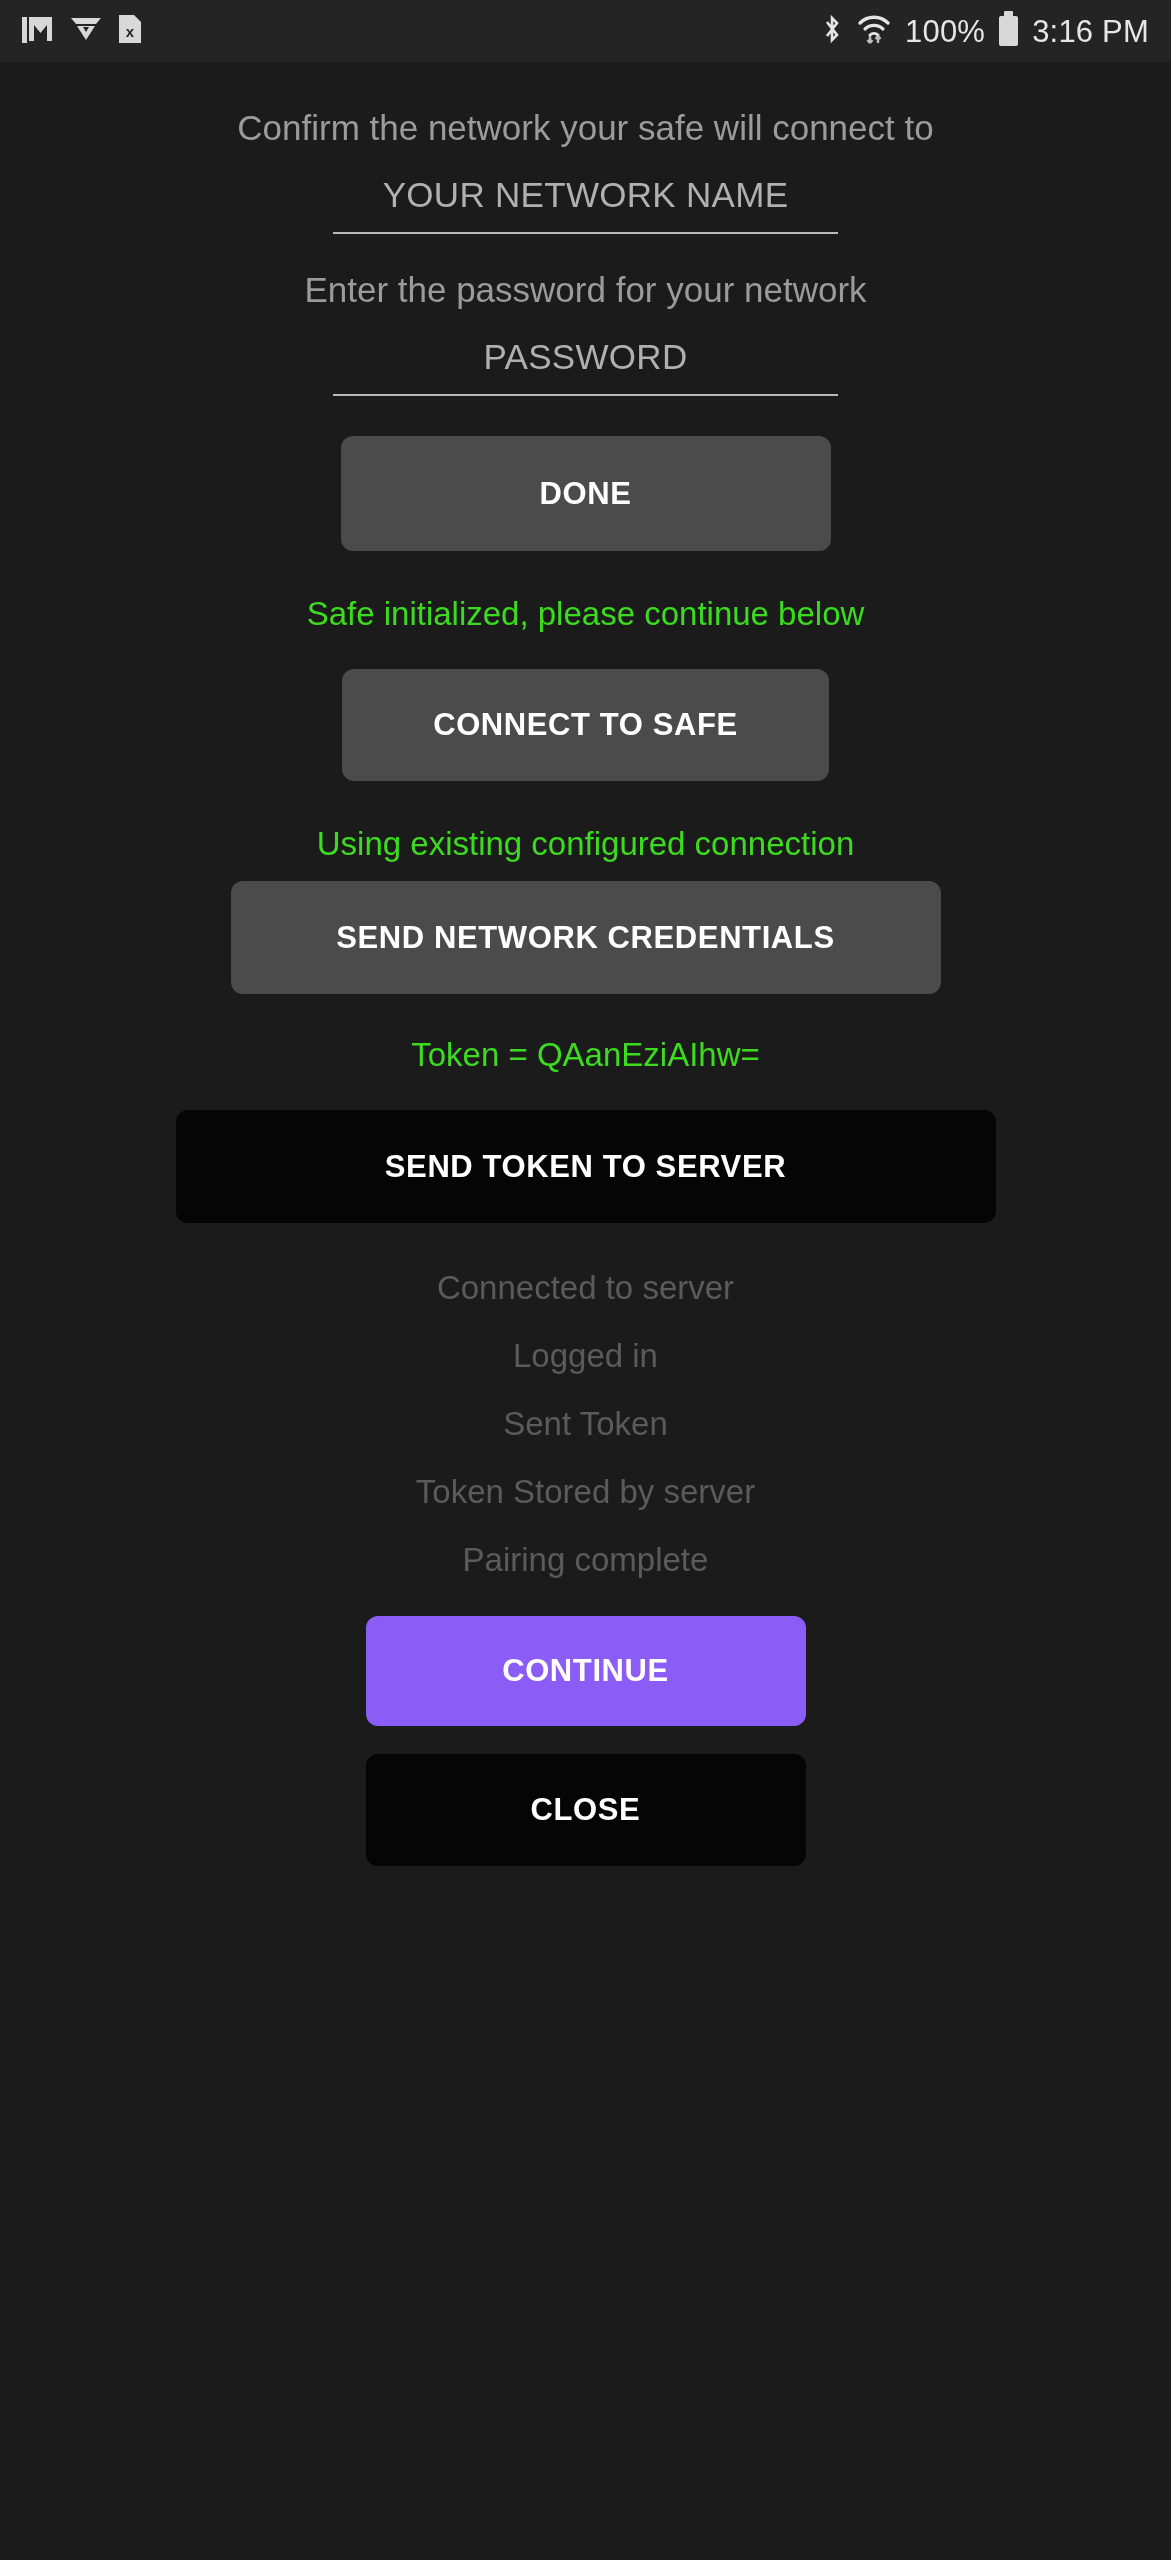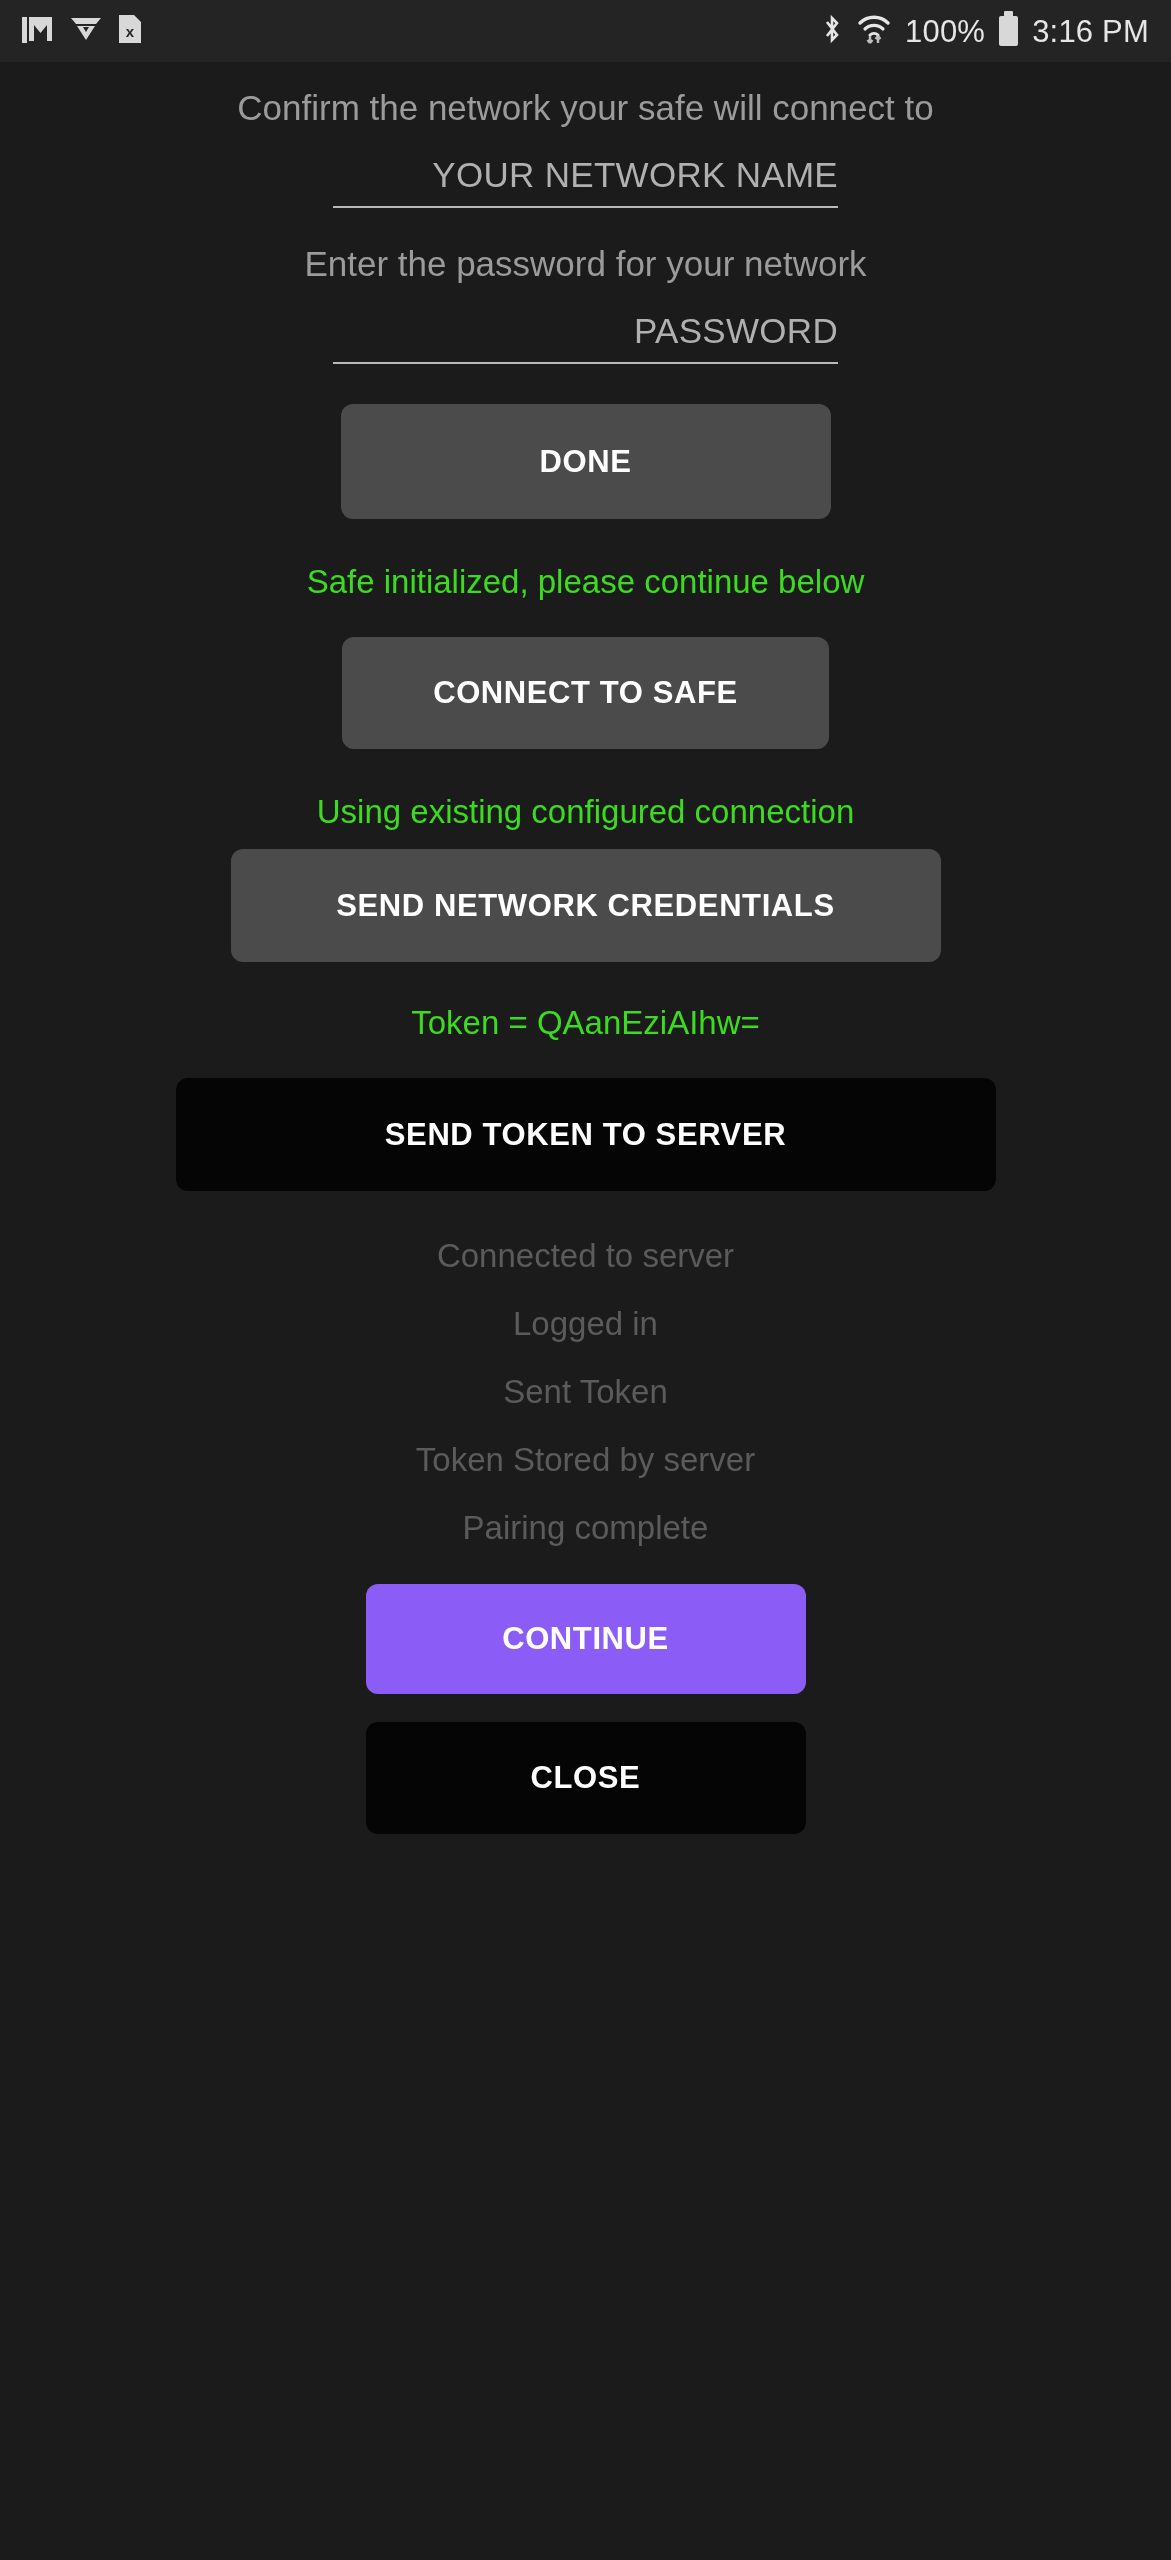--- a/index.html
+++ b/index.html
@@ -57,28 +57,29 @@
     align-items: center;
     padding-top: 28px;
   }
 
   .prompt {
     color: #9b9b9b;
     font-size: 35px;
     line-height: 1.0;
     text-align: center;
     width: 100%;
+    margin-top: 20px;
   }
 
   .field {
     width: 505px;
     margin-top: 32px;
     border-bottom: 2px solid #b9b9b9;
-    text-align: right;
-    padding-bottom: 14px;
+    text-align: center;
+    padding-bottom: 20px;
     background: transparent;
   }
   .field-value {
     color: #b0b0b0;
     font-size: 35px;
     line-height: 1.0;
     letter-spacing: 0.3px;
     display: block;
   }
 

